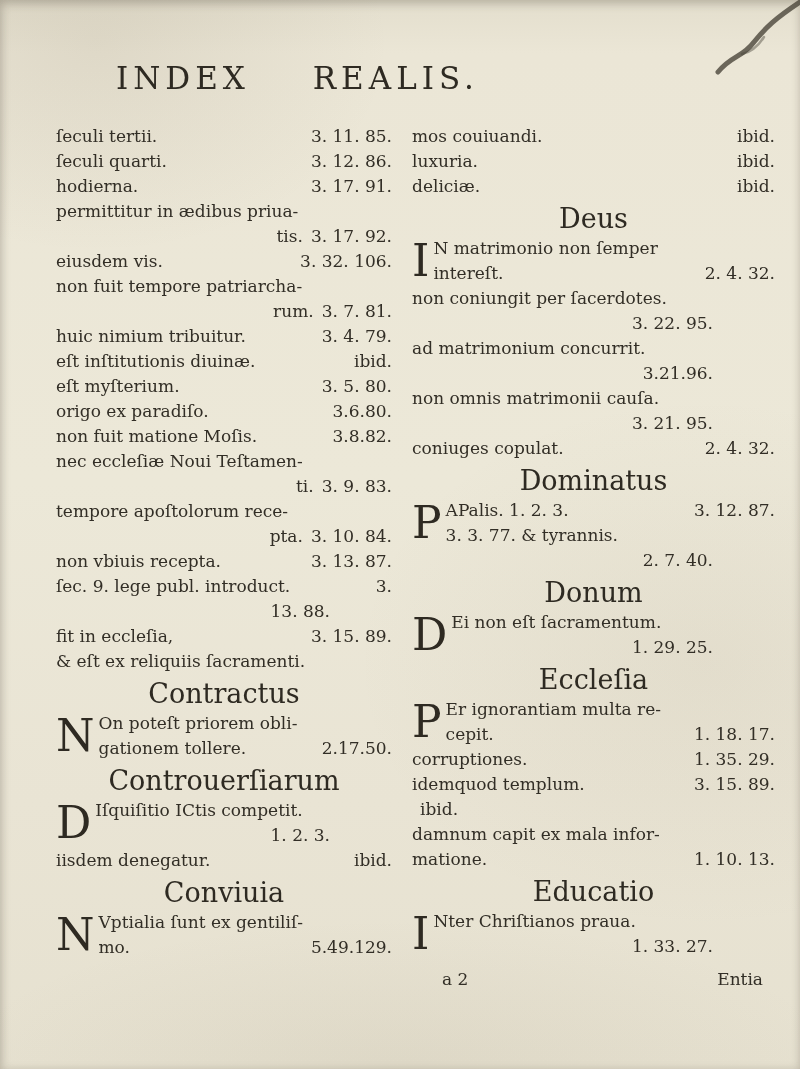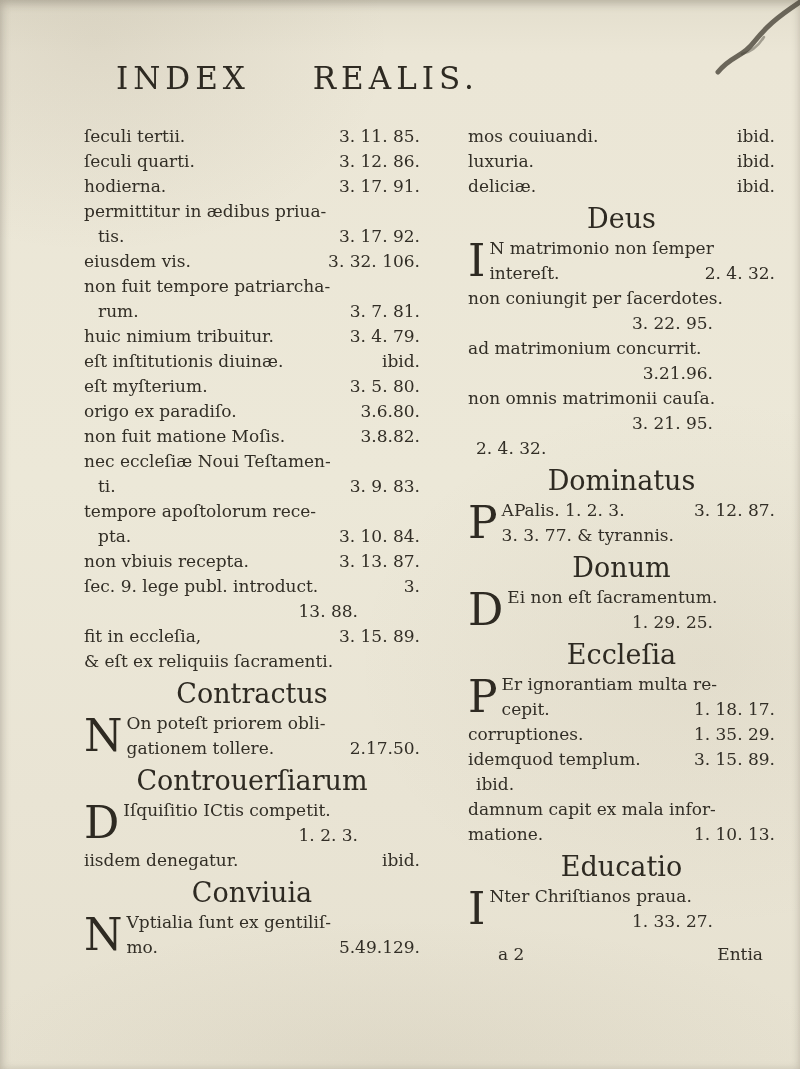--- a/index.html
+++ b/index.html
@@ -26,37 +26,37 @@
   .title{
     margin:58px 0 26px 116px;
     font-size:31px;
     line-height:40px;
     letter-spacing:5px;
     word-spacing:48px;
     color:#2e2a22;
   }
   .cols{
     display:flex;
-    gap:48px;
-    padding:0 25px 0 84px;
+    gap:20px;
+    padding:0 25px 0 56px;
     font-size:17px;
   }
   .col{min-width:0;}
   .col.left{width:336px;flex:0 0 336px;}
   .col.right{flex:1;}
   .line{
     display:flex;
     justify-content:space-between;
     line-height:25px;
     white-space:nowrap;
   }
   .line .etext{white-space:pre;}
   .line .eref{white-space:pre;margin-left:8px;}
   .line.refonly .eref{margin-right:62px;}
-  .line.indent{padding-left:14px;}
+  .line.indent{padding-left:14px;justify-content:flex-end;}
   .heading{
     text-align:center;
     font-size:27px;
     line-height:26px;
     margin:7px 0 4px;
     color:#2e2a22;
   }
   .dropblock{display:flex;align-items:flex-start;}
   .cap{
     font-size:44px;
@@ -267,35 +267,40 @@
         </div>
         <div class="line">
           <span class="etext">non omnis matrimonii cauſa.</span>
           <span class="eref"></span>
         </div>
         <div class="line refonly">
           <span class="etext"></span>
           <span class="eref">3. 21. 95.</span>
         </div>
         <div class="line">
+          <span class="etext">coniuges copulat.</span>
           <span class="eref">2. 4. 32.</span>
         </div>
         <div class="heading">Dominatus</div>
         <div class="dropblock">
           <div class="cap">P</div>
           <div class="caplines">
             <div class="line">
               <span class="etext">APalis. 1. 2. 3.</span>
               <span class="eref">3. 12. 87.</span>
             </div>
             <div class="line">
               <span class="etext">3. 3. 77. &amp; tyrannis.</span>
               <span class="eref"></span>
             </div>
           </div>
+        </div>
+        <div class="line refonly">
+          <span class="etext"></span>
+          <span class="eref">2. 7. 40.</span>
         </div>
         <div class="heading">Donum</div>
         <div class="dropblock">
           <div class="cap">D</div>
           <div class="caplines">
             <div class="line">
               <span class="etext">Ei non eſt ſacramentum.</span>
               <span class="eref"></span>
             </div>
             <div class="line refonly">

